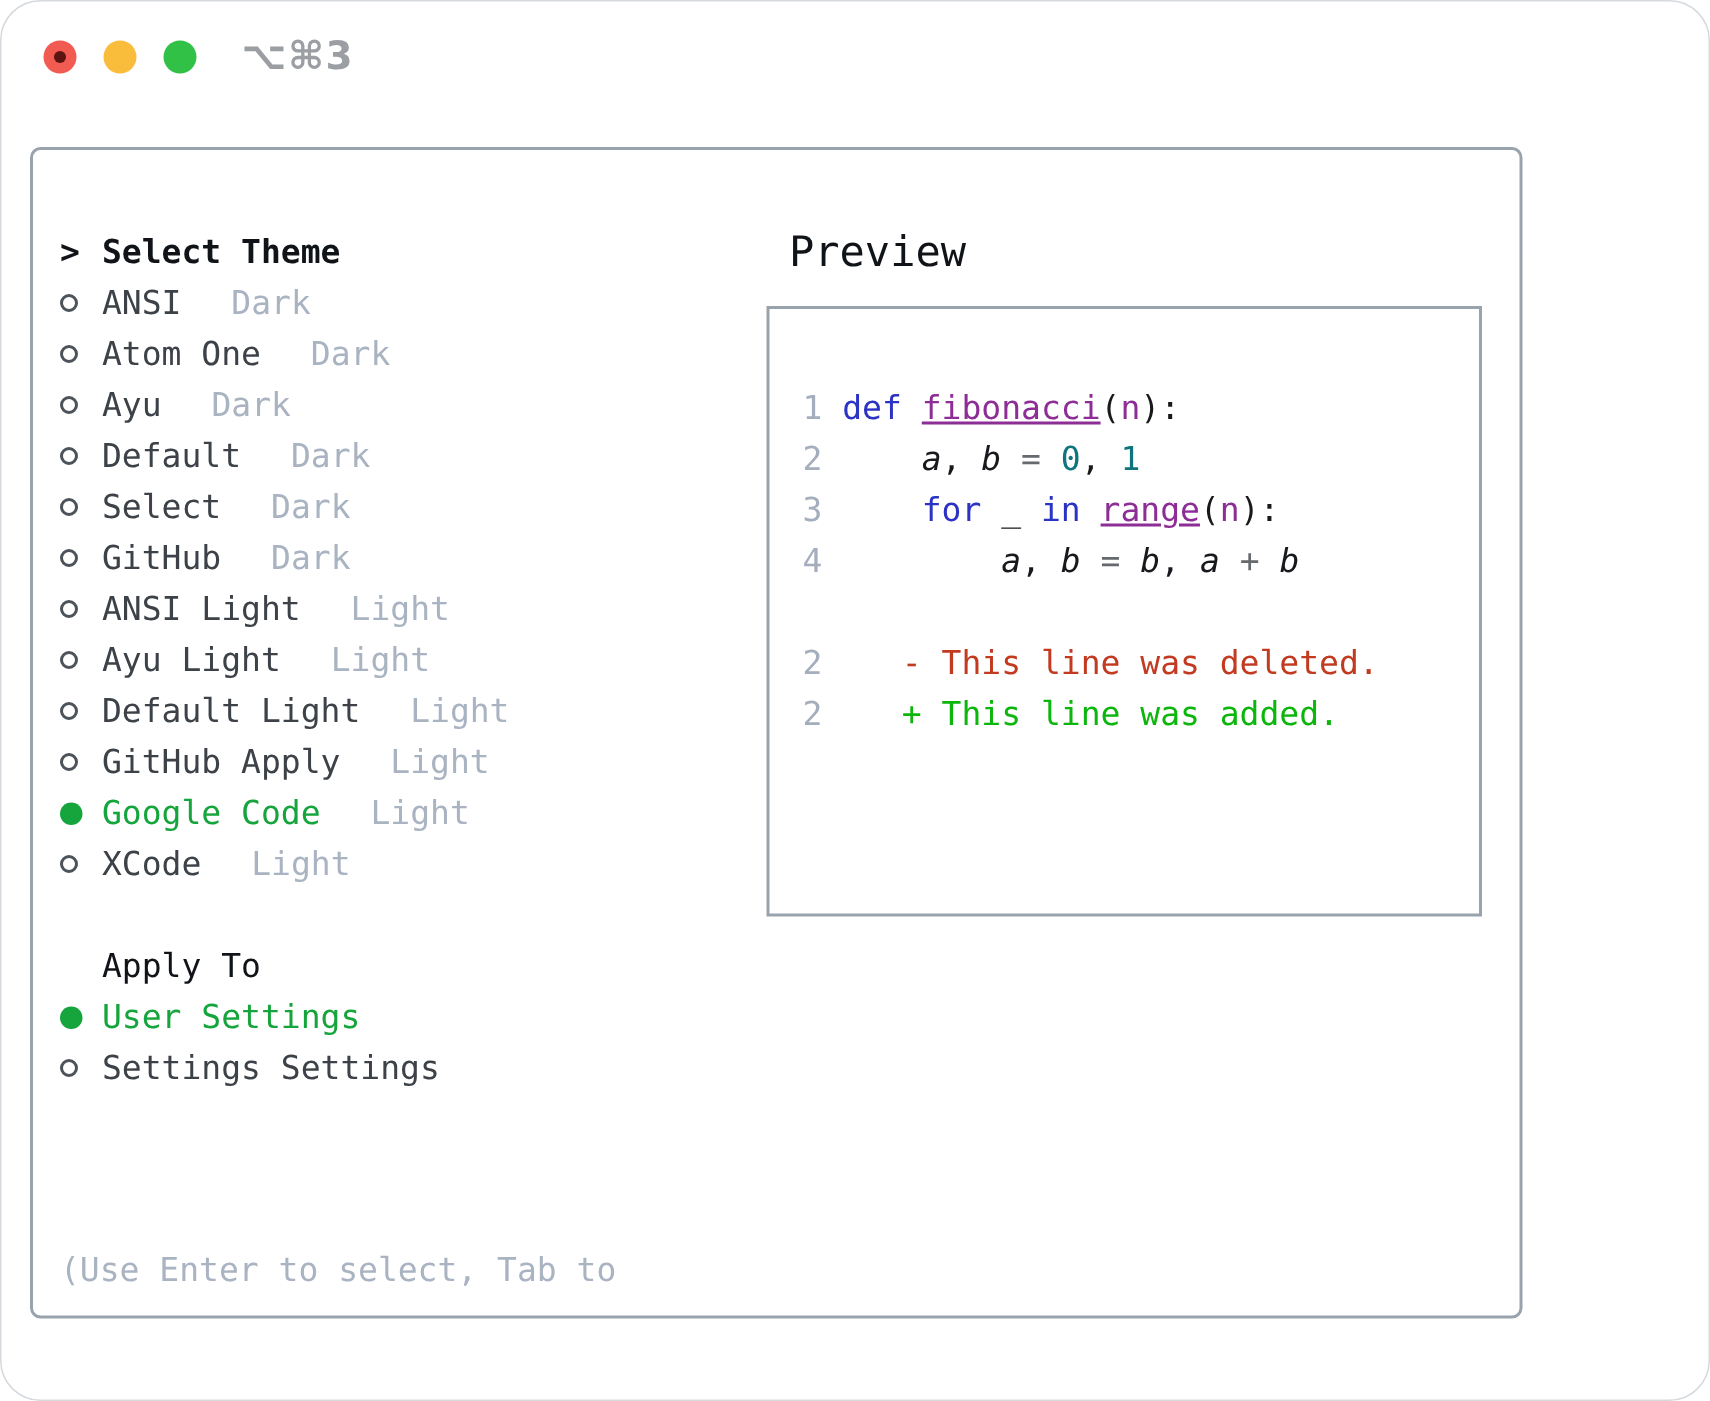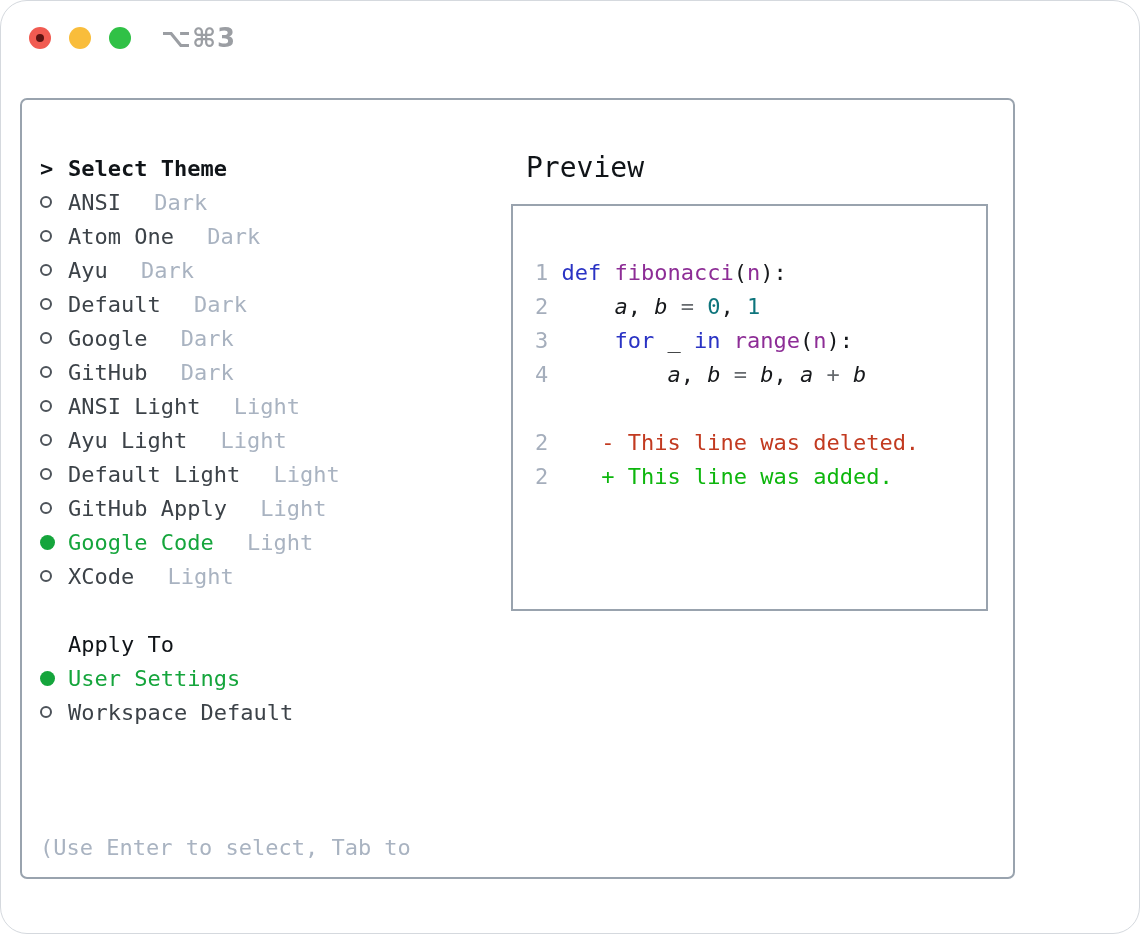--- a/index.html
+++ b/index.html
@@ -82,21 +82,21 @@
     padding: 50px 0 0 22px;
     overflow: hidden;
   }
   .code-line, .diff-line {
     height: 34px; line-height: 34px;
     font-size: 22px; white-space: pre; color: var(--code-text);
   }
   .blank-line { height: 34px; }
   .ln { color: var(--line-number); }
   .c-kw  { color: var(--code-keyword); }
-  .c-fn  { color: var(--code-function); }
+  .c-fn  { color: var(--code-function); text-decoration: underline; }
   .c-num { color: var(--code-number); }
   .c-op  { color: var(--code-operator); }
   .c-var { color: var(--code-text); font-style: italic; }
   .c-prm { color: var(--code-function); }
   .c-p   { color: var(--code-text); }
   .d-context { color: var(--diff-context); }
   .d-deleted { color: var(--diff-deleted); }
   .d-added   { color: var(--diff-added); }
 </style>
 </head>
@@ -120,40 +120,40 @@
       <div class="row">
         <span class="bullet-col"><span class="arrow-glyph">&gt;</span></span>
         <span class="hdr">Select Theme</span>
       </div>
 
       <div id="theme-items">
           <div class="row"><span class="bullet-col"><span class="dot-hollow"></span></span><span class="name">ANSI</span><span class="variant"> Dark</span></div>
           <div class="row"><span class="bullet-col"><span class="dot-hollow"></span></span><span class="name">Atom One</span><span class="variant"> Dark</span></div>
           <div class="row"><span class="bullet-col"><span class="dot-hollow"></span></span><span class="name">Ayu</span><span class="variant"> Dark</span></div>
           <div class="row"><span class="bullet-col"><span class="dot-hollow"></span></span><span class="name">Default</span><span class="variant"> Dark</span></div>
-          <div class="row"><span class="bullet-col"><span class="dot-hollow"></span></span><span class="name">Google</span><span class="variant"> Dark</span></div>
+          <div class="row"><span class="bullet-col"><span class="dot-hollow"></span></span><span class="name">Select</span><span class="variant"> Dark</span></div>
           <div class="row"><span class="bullet-col"><span class="dot-hollow"></span></span><span class="name">GitHub</span><span class="variant"> Dark</span></div>
           <div class="row"><span class="bullet-col"><span class="dot-hollow"></span></span><span class="name">ANSI Light</span><span class="variant"> Light</span></div>
           <div class="row"><span class="bullet-col"><span class="dot-hollow"></span></span><span class="name">Ayu Light</span><span class="variant"> Light</span></div>
           <div class="row"><span class="bullet-col"><span class="dot-hollow"></span></span><span class="name">Default Light</span><span class="variant"> Light</span></div>
           <div class="row"><span class="bullet-col"><span class="dot-hollow"></span></span><span class="name">GitHub Apply</span><span class="variant"> Light</span></div>
           <div class="row"><span class="bullet-col"><span class="dot-filled"></span></span><span class="name sel">Google Code</span><span class="variant"> Light</span></div>
           <div class="row"><span class="bullet-col"><span class="dot-hollow"></span></span><span class="name">XCode</span><span class="variant"> Light</span></div>
         </div>
 
       <div class="spacer"></div>
 
       <div class="row">
         <span class="bullet-col"></span>
         <span class="hdr2">Apply To</span>
       </div>
 
       <div id="apply-items">
           <div class="row"><span class="bullet-col"><span class="dot-filled"></span></span><span class="name sel">User Settings</span></div>
-          <div class="row"><span class="bullet-col"><span class="dot-hollow"></span></span><span class="name">Workspace Default</span></div>
+          <div class="row"><span class="bullet-col"><span class="dot-hollow"></span></span><span class="name">Settings Settings</span></div>
         </div>
 
       <div class="spacer"></div>
 
       <div class="help">
         <div>(Use Enter to select, Tab to</div>
         <div>change focus)</div>
       </div>
     </div>
 

